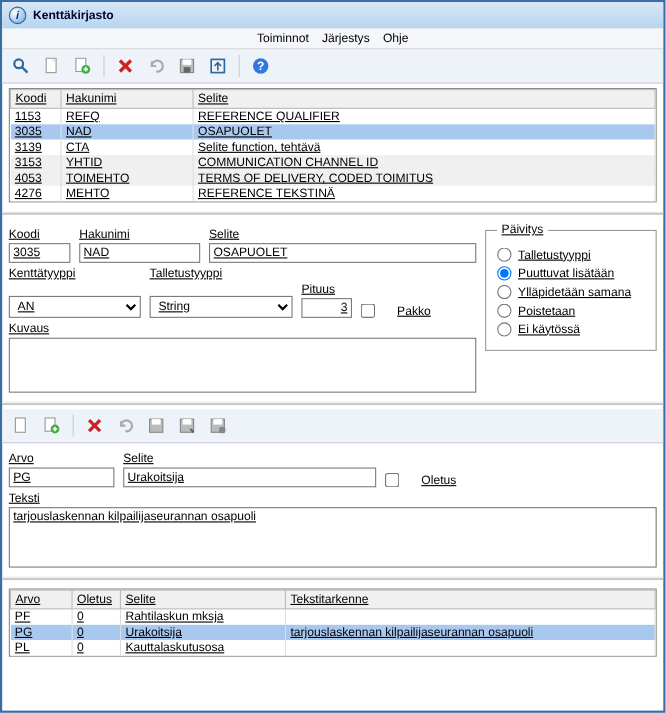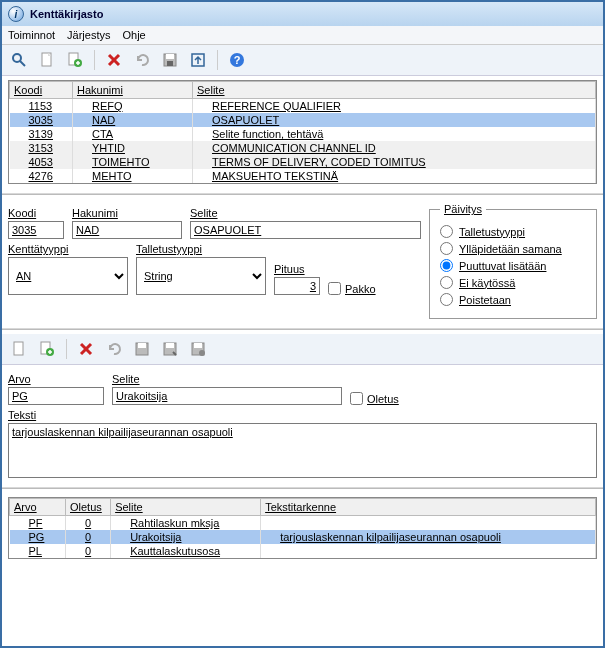--- a/index.html
+++ b/index.html
@@ -1,47 +1,47 @@
 <!DOCTYPE html>
 <html><head>
 <meta charset="utf-8">
 <style>
 * { box-sizing: border-box; margin: 0; padding: 0; }
 body { font-family: Tahoma, Arial, sans-serif; font-size: 11px; background: #fff; width: 605px; height: 648px; overflow: hidden; border: 2px solid #3a6ea5; }
 .titlebar { background: linear-gradient(to bottom, #d6e7f7, #b8d4ef); height: 24px; display: flex; align-items: center; padding: 0 6px; color: #003; }
 .titlebar .app-icon { width: 16px; height: 16px; border-radius: 50%; background: radial-gradient(circle at 30% 30%, #fff, #6ba3e0); margin-right: 6px; border: 1px solid #369; font-size: 10px; display: flex; align-items: center; justify-content: center; color: #036; font-style: italic; font-weight: bold; }
 .titlebar-title { font-weight: bold; }
-.menubar { background: #f4f6f9; border-bottom: 1px solid #ccc; padding: 3px 6px; display: flex; gap: 12px; }
+.menubar { background: #f4f6f9; border-bottom: 1px solid #ccc; padding: 3px 6px; display: flex; gap: 12px; justify-content: center; }
 .menuitem { cursor: pointer; }
 .toolbar { background: #eef3f9; border-bottom: 1px solid #ccd; padding: 4px 6px; display: flex; gap: 6px; align-items: center; }
 .tool-btn { width: 22px; height: 22px; border: 1px solid transparent; border-radius: 2px; display: flex; align-items: center; justify-content: center; cursor: pointer; }
 .tool-sep { width: 1px; height: 20px; background: #ccc; margin: 0 2px; }
 .icon { width: 16px; height: 16px; display: block; }
 .content { padding: 4px 6px; text-decoration: underline; }
 .grid-wrap { border: 1px solid #888; background: #fff; }
 .grid { width: 100%; border-collapse: collapse; font-size: 11px; }
 .grid th { background: #f0f0f0; border: 1px solid #bbb; text-align: left; padding: 2px 4px; font-weight: normal; }
-.grid td { border-right: 1px solid #ddd; padding: 1px 19px; }
+.grid td { border-right: 1px solid #ddd; padding: 1px 4px; }
 .grid tr.odd { background: #fff; }
 .grid tr.even { background: #f0f0f0; }
 .grid tr.sel { background: #a8c8f0; }
 .divider { height: 3px; background: #d8d8d8; border-top: 1px solid #fff; border-bottom: 1px solid #bbb; margin: 4px 0; }
 .form-row { display: flex; gap: 8px; align-items: flex-end; margin: 4px 0; }
 .form-col { display: flex; flex-direction: column; }
 .form-col label { margin-bottom: 2px; }
 input[type=text], select, textarea { font-family: inherit; font-size: 11px; border: 1px solid #7a7a7a; padding: 2px 3px; background: #fff; }
-select { height: 38px; }
+select { height: 20px; margin-top: 12px; }
 textarea { resize: none; }
 fieldset { border: 1px solid #999; padding: 6px 10px 8px; font-size: 11px; }
 fieldset legend { padding: 0 4px; }
 .radio-row { display: flex; align-items: center; gap: 6px; margin: 4px 0; }
-.chk-row { display: flex; align-items: center; gap: 4px; }
+.chk-row { display: flex; align-items: center; gap: 20px; }
 .main-layout { display: flex; gap: 8px; }
 .main-left { flex: 1; }
-.main-right { width: 168px; }
+.main-right { width: 156px; }
 .kuvaus-area { width: 100%; height: 50px; }
 .teksti-area { width: 100%; height: 55px; }
 svg { display: block; }
 </style>
 </head>
 <body>
 
 <div class="titlebar">
   <span class="app-icon">i</span>
   <span class="titlebar-title">Kenttäkirjasto</span>
@@ -141,21 +141,21 @@
             <td>COMMUNICATION CHANNEL ID</td>
           </tr>
           <tr class="even">
             <td>4053</td>
             <td>TOIMEHTO</td>
             <td>TERMS OF DELIVERY, CODED   TOIMITUS</td>
           </tr>
           <tr class="odd">
             <td>4276</td>
             <td>MEHTO</td>
-            <td>MAKSUEHTO TEKSTINÄ</td>
+            <td>REFERENCE TEKSTINÄ</td>
           </tr>
         </tbody>
     </table>
   </div>
 </div>
 
 <div class="divider"></div>
 
 <div class="content main-layout">
   <div class="main-left">
@@ -184,43 +184,47 @@
       </div>
       <div class="form-col" style="width:46px">
         <label>Pituus</label>
         <input type="text" style="text-align: right;" value="3">
       </div>
       <div class="chk-row">
         <input type="checkbox" style="">
         <label>Pakko</label>
       </div>
     </div>
+    <div class="form-col">
+      <label>Kuvaus</label>
+      <textarea class="kuvaus-area" style=""></textarea>
+    </div>
   </div>
   <div class="main-right">
     <fieldset>
       <legend>Päivitys</legend>
       <div class="radio-row">
           <input type="radio" name="pv" style="">
           <span>Talletustyyppi</span>
         </div>
       <div class="radio-row">
+          <input type="radio" name="pv" checked="" style="">
+          <span>Puuttuvat lisätään</span>
+        </div>
+      <div class="radio-row">
           <input type="radio" name="pv" style="">
           <span>Ylläpidetään samana</span>
         </div>
       <div class="radio-row">
-          <input type="radio" name="pv" checked="" style="">
-          <span>Puuttuvat lisätään</span>
+          <input type="radio" name="pv" style="">
+          <span>Poistetaan</span>
         </div>
       <div class="radio-row">
           <input type="radio" name="pv" style="">
           <span>Ei käytössä</span>
-        </div>
-      <div class="radio-row">
-          <input type="radio" name="pv" style="">
-          <span>Poistetaan</span>
         </div>
     </fieldset>
   </div>
 </div>
 
 <div class="divider"></div>
 
 <div class="toolbar">
   <div class="tool-btn">
     <svg class="icon" viewBox="0 0 16 16">

